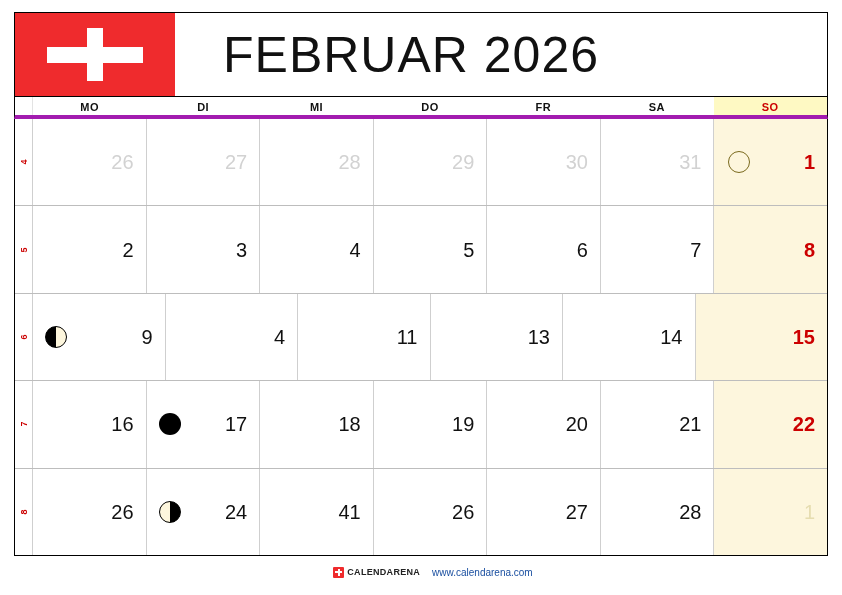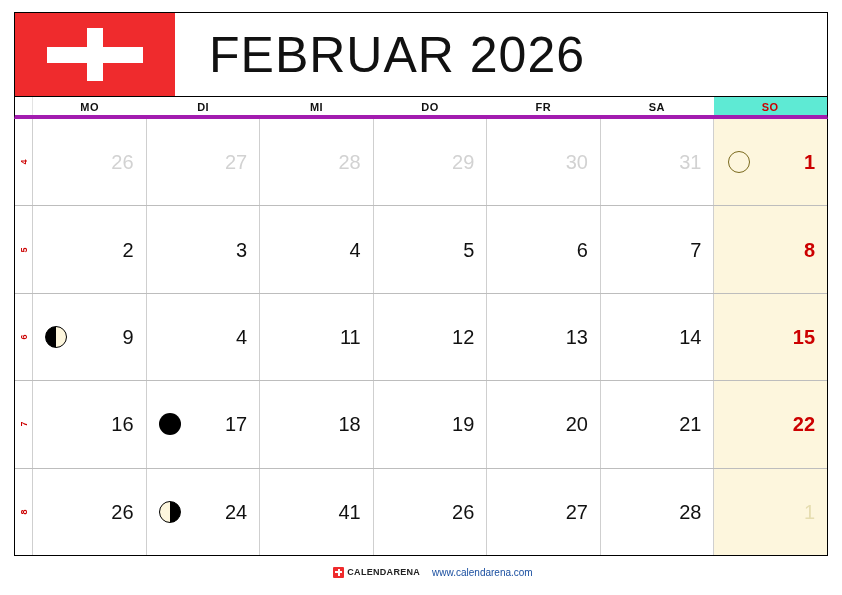--- a/index.html
+++ b/index.html
@@ -54,21 +54,21 @@
     left: 20%;
     height: 16px;
     width: 60%;
     margin-top: -8px;
     background: #ffffff;
   }
   .title-wrap {
     flex: 1 1 auto;
     display: flex;
     align-items: center;
-    padding-left: 34px;
+    padding-left: 48px;
   }
   .title {
     font-size: 50px;
     letter-spacing: 1px;
     font-weight: 400;
     color: #111111;
     white-space: nowrap;
   }
   
   .weekdays {
@@ -93,21 +93,21 @@
     text-align: center;
     font-size: 11px;
     font-weight: bold;
     letter-spacing: 0.5px;
     line-height: 21px;
     box-sizing: border-box;
     color: #111111;
   }
   .wk.sun {
     color: #cc0000;
-    background: #5eead4;
+    background: #fef9c3;
   }
   
   .grid {
     position: absolute;
     left: 14px;
     top: 119px;
     width: 814px;
     height: 437px;
     border-left: 1px solid #000;
     border-right: 1px solid #000;
@@ -355,23 +355,20 @@
           <div class="moon lastq"></div>
           <div class="daynum">9</div>
         </div>
       <div class="cell">
           <div class="daynum">4</div>
         </div>
       <div class="cell">
           <div class="daynum">11</div>
         </div>
       <div class="cell">
-          <div class="daynum">12</div>
-        </div>
-      <div class="cell">
           <div class="daynum">13</div>
         </div>
       <div class="cell">
           <div class="daynum">14</div>
         </div>
       <div class="cell sun">
           <div class="daynum">15</div>
         </div>
     </div>
 

